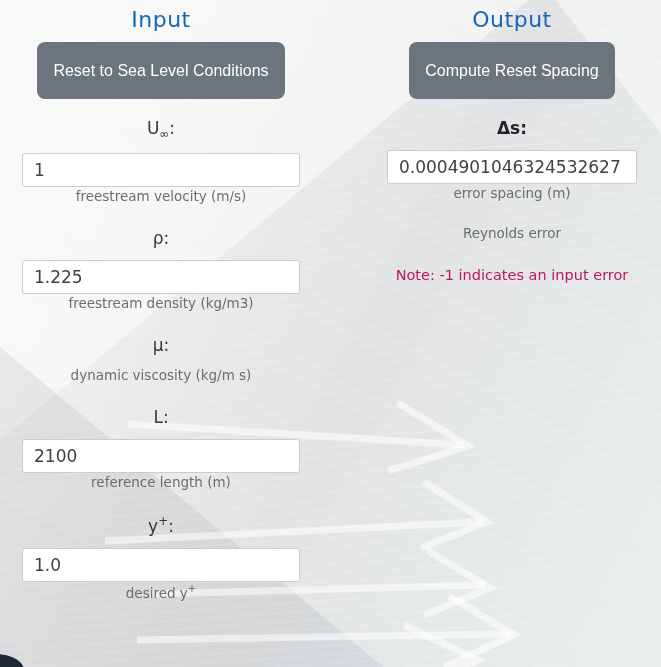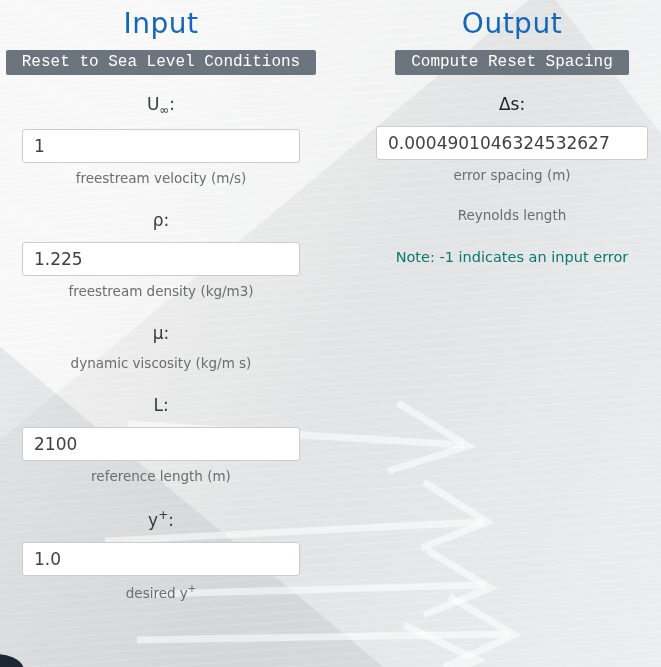--- a/index.html
+++ b/index.html
@@ -39,51 +39,51 @@
     background:#1d2736;border-radius:50% 50% 0 0;transform:rotate(14deg);
     pointer-events:none;
   }
 
   .container{position:relative;display:flex;padding-top:5px;}
   .col{text-align:center;}
   .col-input{width:322px;}
   .col-output{width:280px;margin-left:50px;}
 
   .section-title{
-    font-size:28px;font-weight:400;color:var(--title-blue);
+    font-size:22px;font-weight:400;color:var(--title-blue);
     margin:2px 0 10px 0;letter-spacing:0.5px;
   }
   .action-button{
     display:inline-block;border:none;cursor:pointer;
     background:var(--button-gray);color:#ffffff;
-    font-family:Liberation Mono, monospace;font-size:16px;line-height:21px;
-    padding:2px 16px;border-radius:2px;
+    font-family:Liberation Sans, sans-serif;font-size:16px;line-height:21px;
+    padding:18px 16px;border-radius:8px;
   }
   .field{margin-bottom:24px;}
   .field-label{
     display:block;font-size:17px;color:#373a3c;
     margin:19px 0 12px 0;
   }
   .field-label sub{font-size:12px;}
   .field-label sup{font-size:12px;}
-  .bold-label{font-weight:normal;color:#212529;}
+  .bold-label{font-weight:bold;color:#212529;}
   .text-box{
     display:block;margin:0 auto;height:34px;
     border:1px solid #cccccc;border-radius:3px;background:#ffffff;
     font-family:inherit;font-size:17px;color:#414141;
     padding:0 8px 0 11px;outline:none;
   }
   .col-input .text-box{width:278px;}
-  .col-output .text-box{width:272px;}
+  .col-output .text-box{width:250px;}
   .field-caption{
-    display:block;margin-top:7px;font-size:13.5px;color:#6b6e70;
+    display:block;margin-top:1px;font-size:13.5px;color:#6b6e70;
   }
   .field-caption sup{font-size:10px;}
   .note-text{
-    margin-top:26px;font-size:14.5px;color:#0f766e;
+    margin-top:26px;font-size:14.5px;color:#be185d;
   }
 </style>
 </head>
 <body>
 
 <div class="bg-layer wedge-light"></div>
 <div class="bg-layer wedge-dark"></div>
 <div class="bg-layer wedge-topright"></div>
 <div class="bg-layer streaks"></div>
 
@@ -143,19 +143,19 @@
 
     <button class="action-button">Compute Reset Spacing</button>
 
     <div class="field">
       <label class="field-label bold-label"><span>Δs</span><span>:</span></label>
       <input type="text" class="text-box" readonly="" value="0.0004901046324532627" style="">
       <span class="field-caption">error spacing (m)</span>
     </div>
 
     <div class="field">
-      <span class="field-caption">Reynolds length</span>
+      <span class="field-caption">Reynolds error</span>
     </div>
 
     <div class="note-text">Note: -1 indicates an input error</div>
   </div>
 
 </div>
 
 </body></html>

